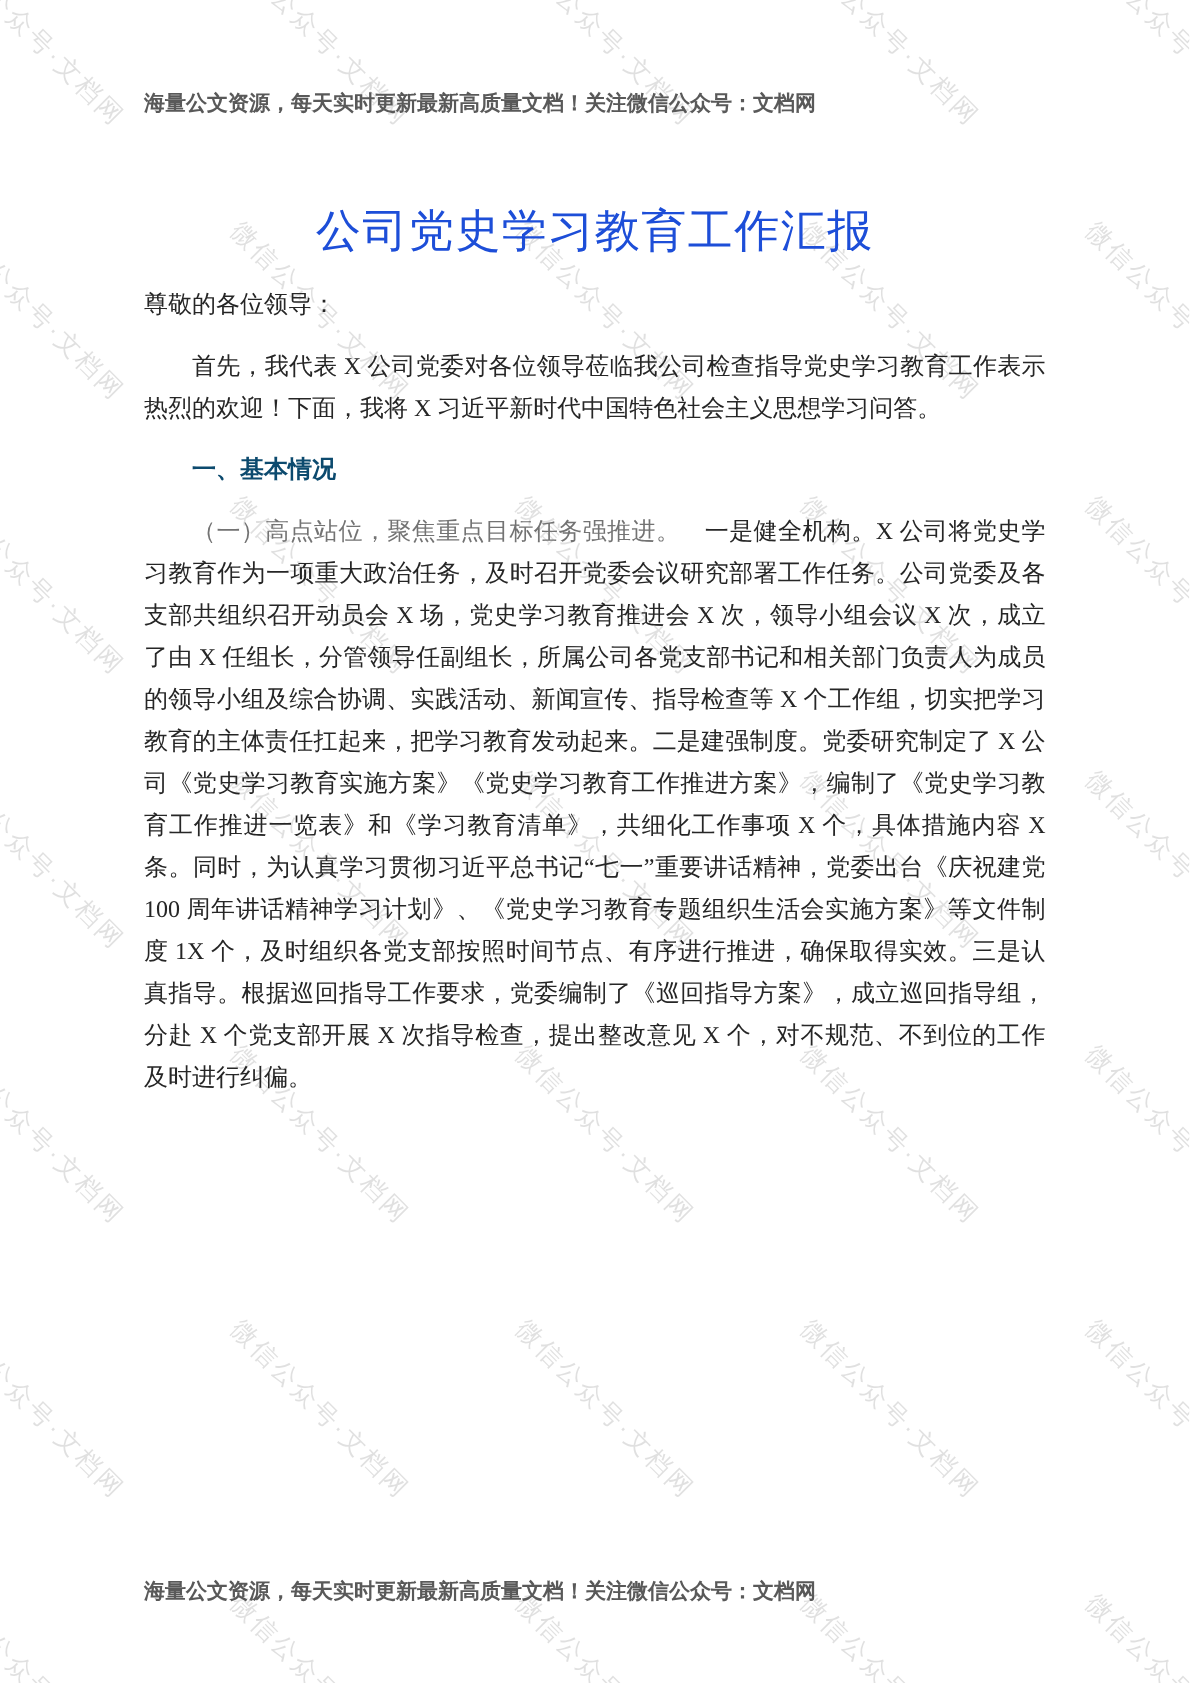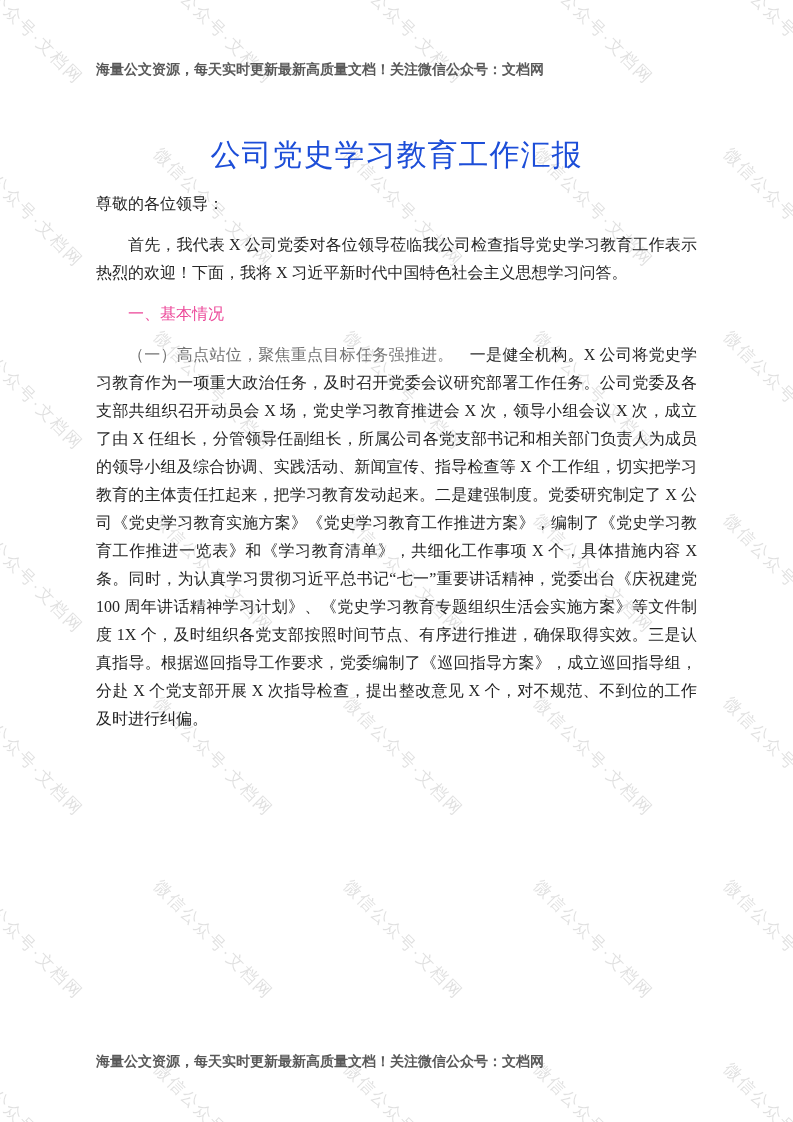--- a/index.html
+++ b/index.html
@@ -61,24 +61,24 @@
   }
   .para, .section-heading {
     margin: 13px 0 0 0;
     font-size: 16px;
     line-height: 28px;
     text-align: justify;
   }
   .salutation { margin-top: 0; }
   .indent { text-indent: 2em; }
   .section-heading {
-    font-weight: normal;
+    font-weight: bold;
     text-indent: 2em;
     font-family: "Liberation Sans", "DejaVu Sans", sans-serif;
-    color: #ec4899;
+    color: #0c4a6e;
   }
   .sub-lead {
     font-weight: normal;
     font-family: "Liberation Sans", "DejaVu Sans", sans-serif;
     color: #737373;
   }
 </style>
 </head>
 <body>
 

